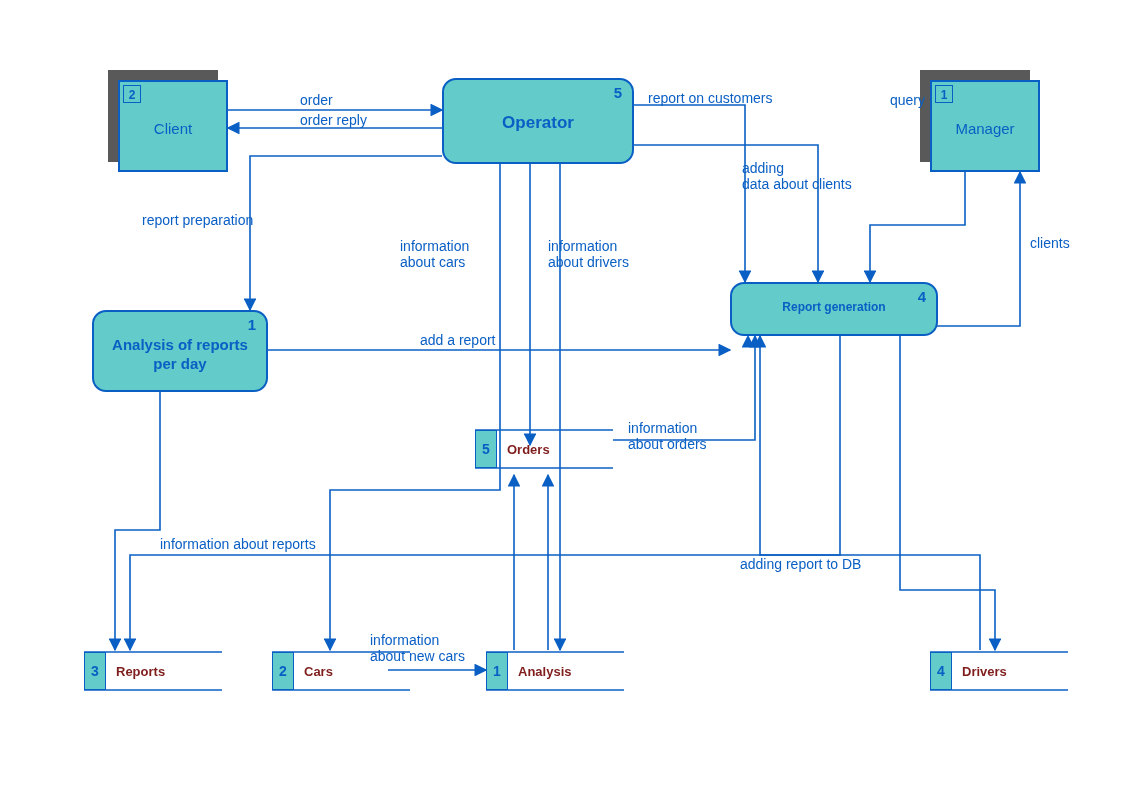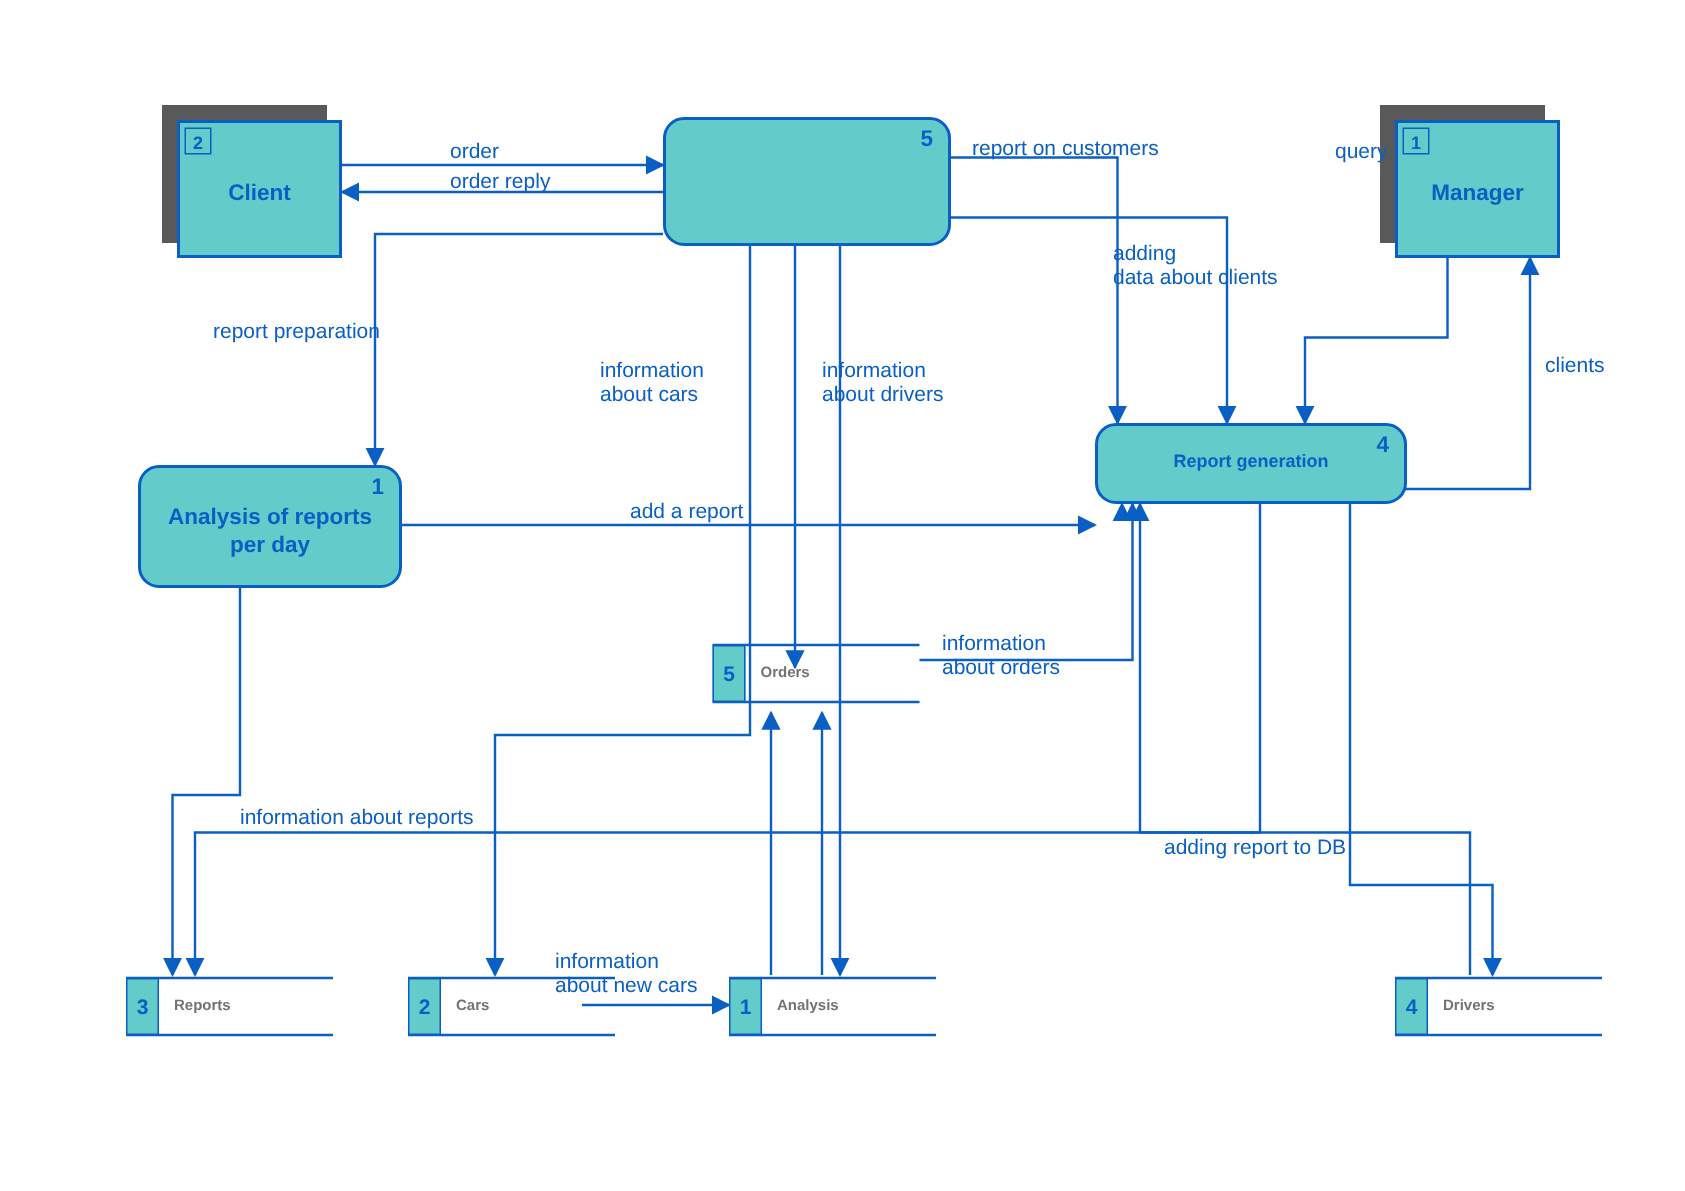--- a/index.html
+++ b/index.html
@@ -66,21 +66,21 @@
     color: #0a5fc4;
     text-align: center;
     line-height: 18px;
     background: #63cbca;
   }
   .ext-label {
     position: absolute;
     left: 0; right: 0;
     text-align: center;
     font-size: 15px;
-    font-weight: 700;
+    font-weight: 400;
     color: #0a5fc4;
   }
   .datastore {
     position: absolute;
   }
   .ds-box {
     position:absolute;
     left:0; top:0; bottom:0;
     width:22px;
     background:#63cbca;
@@ -91,23 +91,23 @@
     text-align:center;
     display:flex;
     align-items:center;
     justify-content:center;
   }
   .ds-label {
     position:absolute;
     left:32px;
     top:50%;
     transform:translateY(-50%);
-    color:#737373;
+    color:#7f1d1d;
     font-weight:700;
-    font-size:10px;
+    font-size:13px;
   }
   .edge-label {
     position:absolute;
     color:#0a5fc4;
     font-size:14px;
     font-weight:500;
     white-space:nowrap;
   }
 </style>
 </head>
@@ -191,20 +191,21 @@
 <div class="external" style="left:930px; top:80px; width:110px; height:92px;">
   <div class="ext-shadow"></div>
   <div class="ext-face">
     <div class="ext-num">1</div>
     <div class="ext-label" style="top:38px;">Manager</div>
   </div>
 </div>
 
 <div class="process" style="left:442px; top:78px; width:192px; height:86px;">
   <div class="num">5</div>
+  <div class="lbl" style="top:32px; font-size:17px;">Operator</div>
 </div>
 
 <div class="process" style="left:730px; top:282px; width:208px; height:54px;">
   <div class="num">4</div>
   <div class="lbl" style="top:16px; font-size:12px;">Report generation</div>
 </div>
 
 <div class="process" style="left:92px; top:310px; width:176px; height:82px;">
   <div class="num">1</div>
   <div class="lbl" style="top:24px; font-size:15px; white-space:pre-line;">Analysis of reports
@@ -245,15 +246,15 @@
 <div class="edge-label" style="left:1030px; top:235px;">clients</div>
 <div class="edge-label" style="left:142px; top:212px;">report preparation</div>
 <div class="edge-label" style="left:400px; top:238px; white-space:pre-line;">information
 about cars</div>
 <div class="edge-label" style="left:548px; top:238px; white-space:pre-line;">information
 about drivers</div>
 <div class="edge-label" style="left:420px; top:332px;">add a report</div>
 <div class="edge-label" style="left:628px; top:420px; white-space:pre-line;">information
 about orders</div>
 <div class="edge-label" style="left:160px; top:536px;">information about reports</div>
-<div class="edge-label" style="left:740px; top:556px;margin-left:36px;">adding report to DB</div>
+<div class="edge-label" style="left:740px; top:556px;">adding report to DB</div>
 <div class="edge-label" style="left:370px; top:632px; white-space:pre-line;">information
 about new cars</div>
 
 </body></html>

